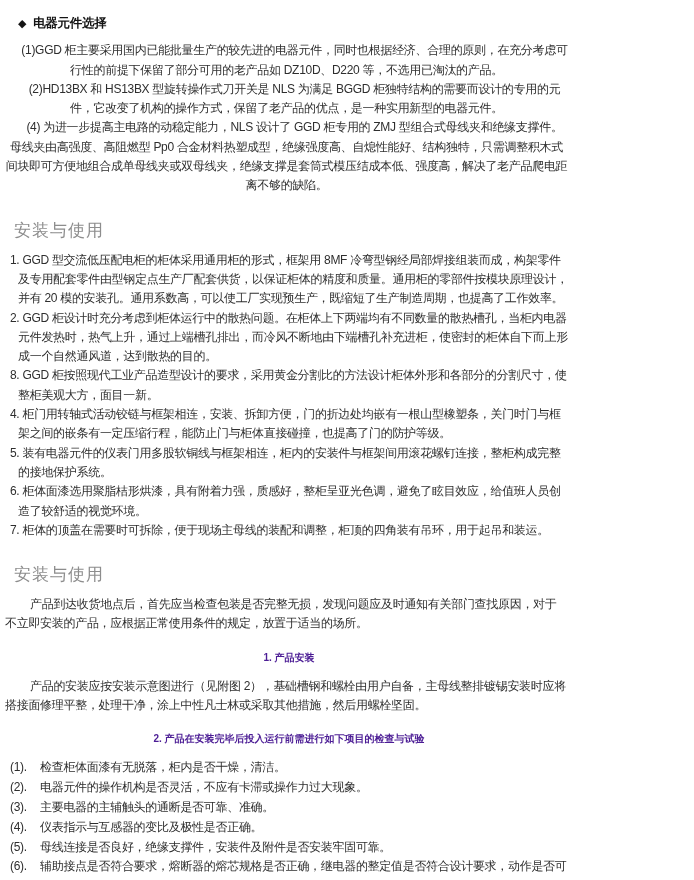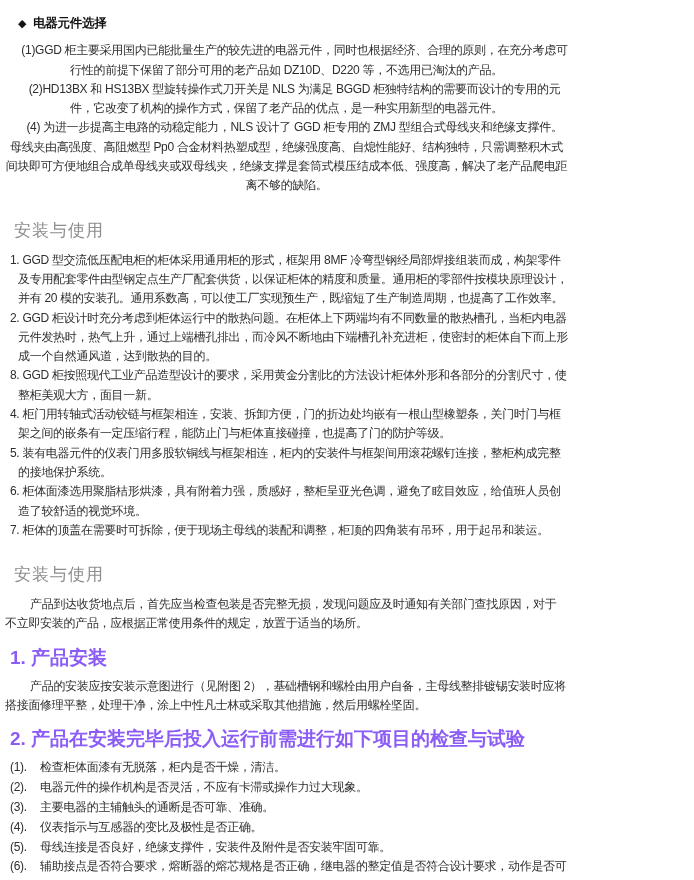--- a/index.html
+++ b/index.html
@@ -44,26 +44,27 @@
     line-height:22px;
   }
   .feat{
     margin-left:13px;
     text-indent:-8px;
   }
   .para2{
     text-indent:25px;
   }
   h3.sub{
-    font-size:19px;
+    font-size:10px;
     font-weight:600;
-    color:#8b5cf6;
+    color:#4c1d95;
     letter-spacing:0;
     margin:14px 0 9px 5px;
     line-height:20px;
+    text-align:center;
   }
   .checks{margin-top:2px;}
   .check-row{
     display:flex;
     margin-left:5px;
     line-height:19.8px;
   }
   .check-num{
     width:30px;
     flex-shrink:0;

